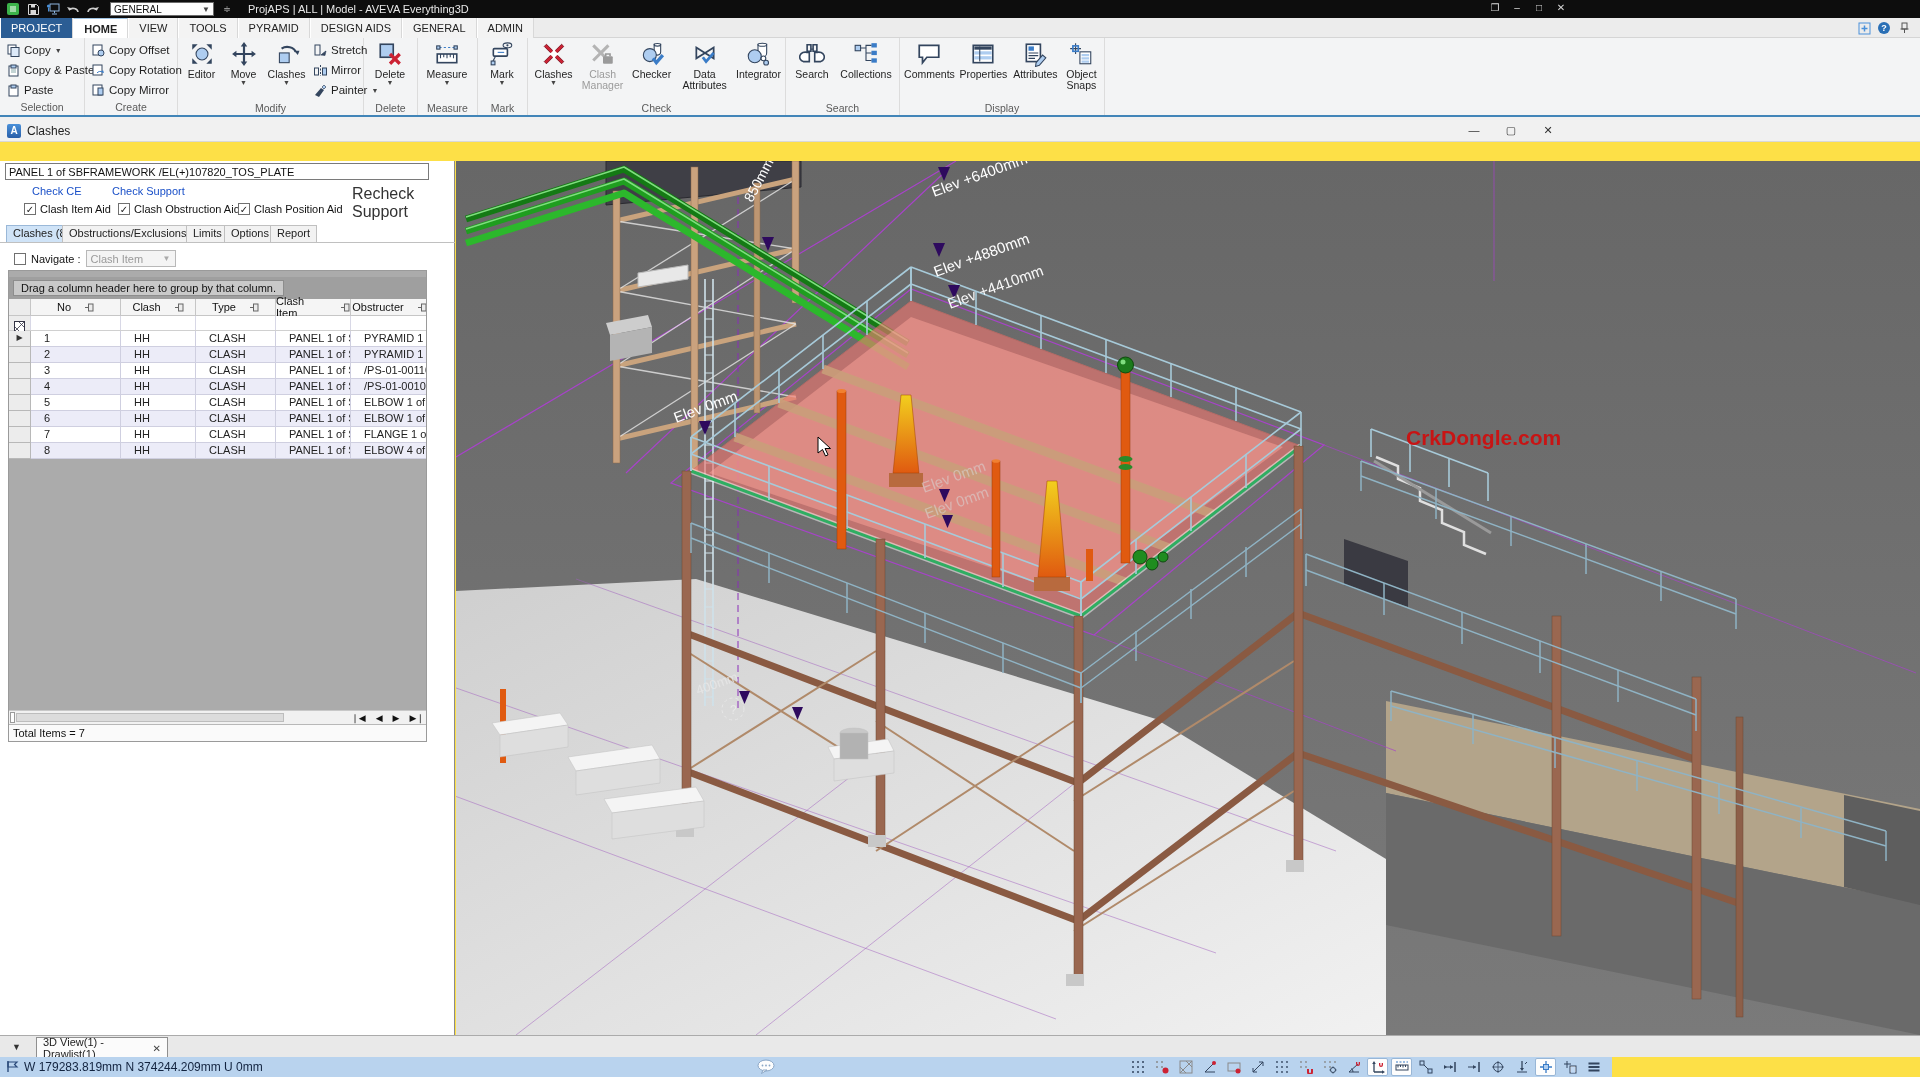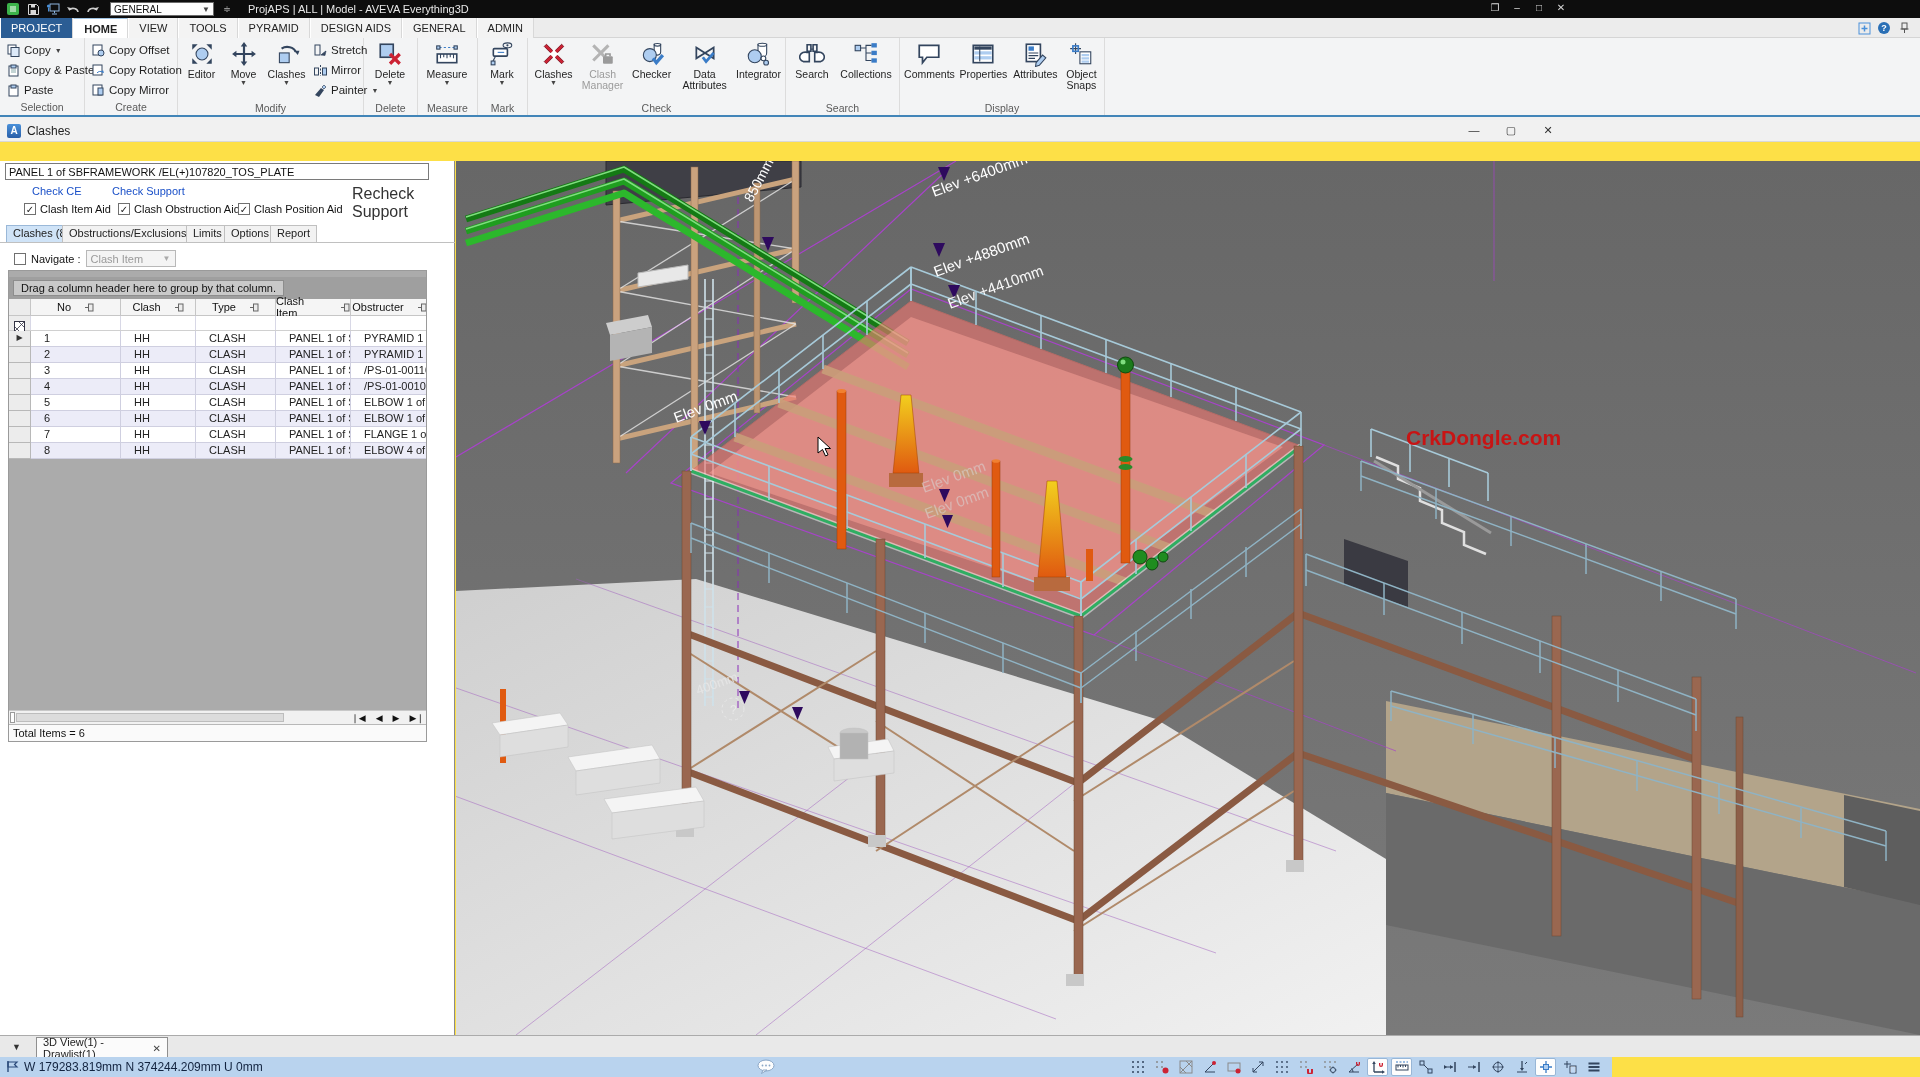--- a/index.html
+++ b/index.html
@@ -624,21 +624,21 @@
       <div id="grid-scroll">
         <div id="gthumb0"></div>
         <div id="gthumb"></div>
         <div id="gnav">
           <span>❘◀</span>
           <span>◀</span>
           <span>▶</span>
           <span>▶❘</span>
         </div>
       </div>
-      <div id="grid-total">Total Items = 6</div>
+      <div id="grid-total">Total Items = 7</div>
     </div>
   </div>
 
   <div class="abs" id="viewport">
   <svg width="1464" height="874" viewBox="0 0 1464 874">
     <defs>
       <linearGradient id="bgg" x1="0" y1="0" x2="0" y2="1">
             <stop offset="0" stop-color="#676767"></stop>
             <stop offset="1" stop-color="#7a7a7a"></stop>
           </linearGradient>

